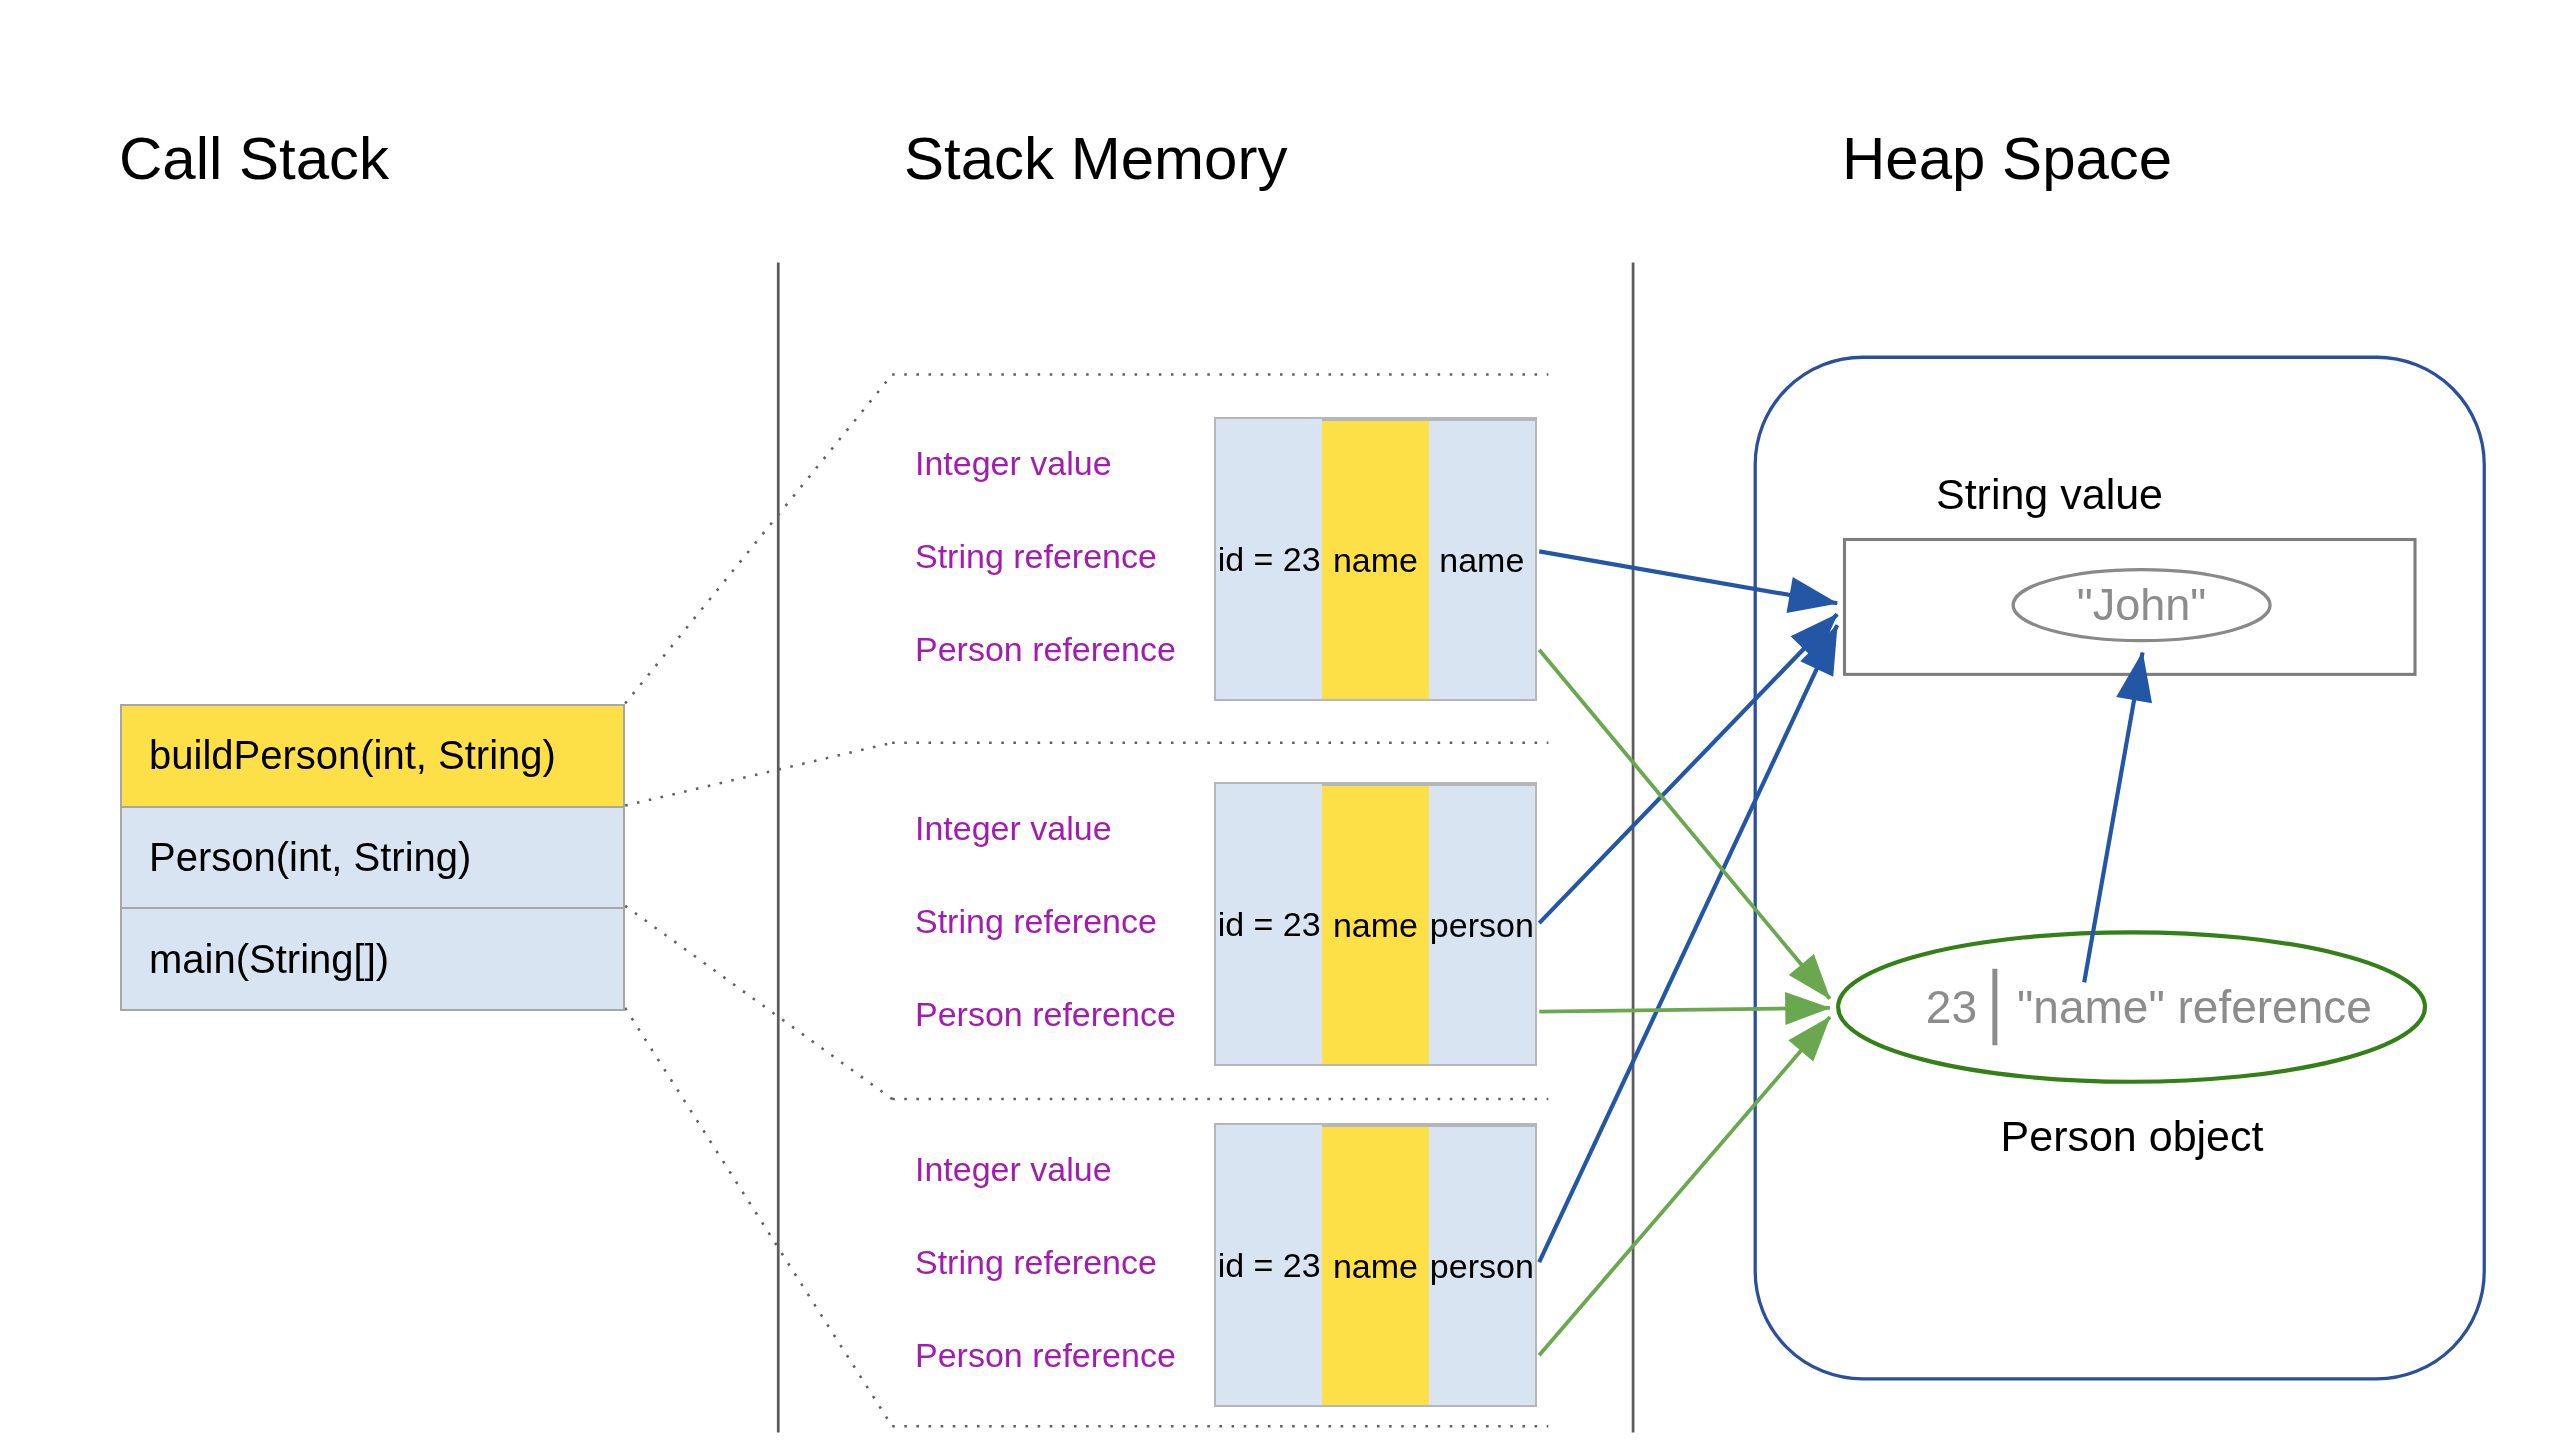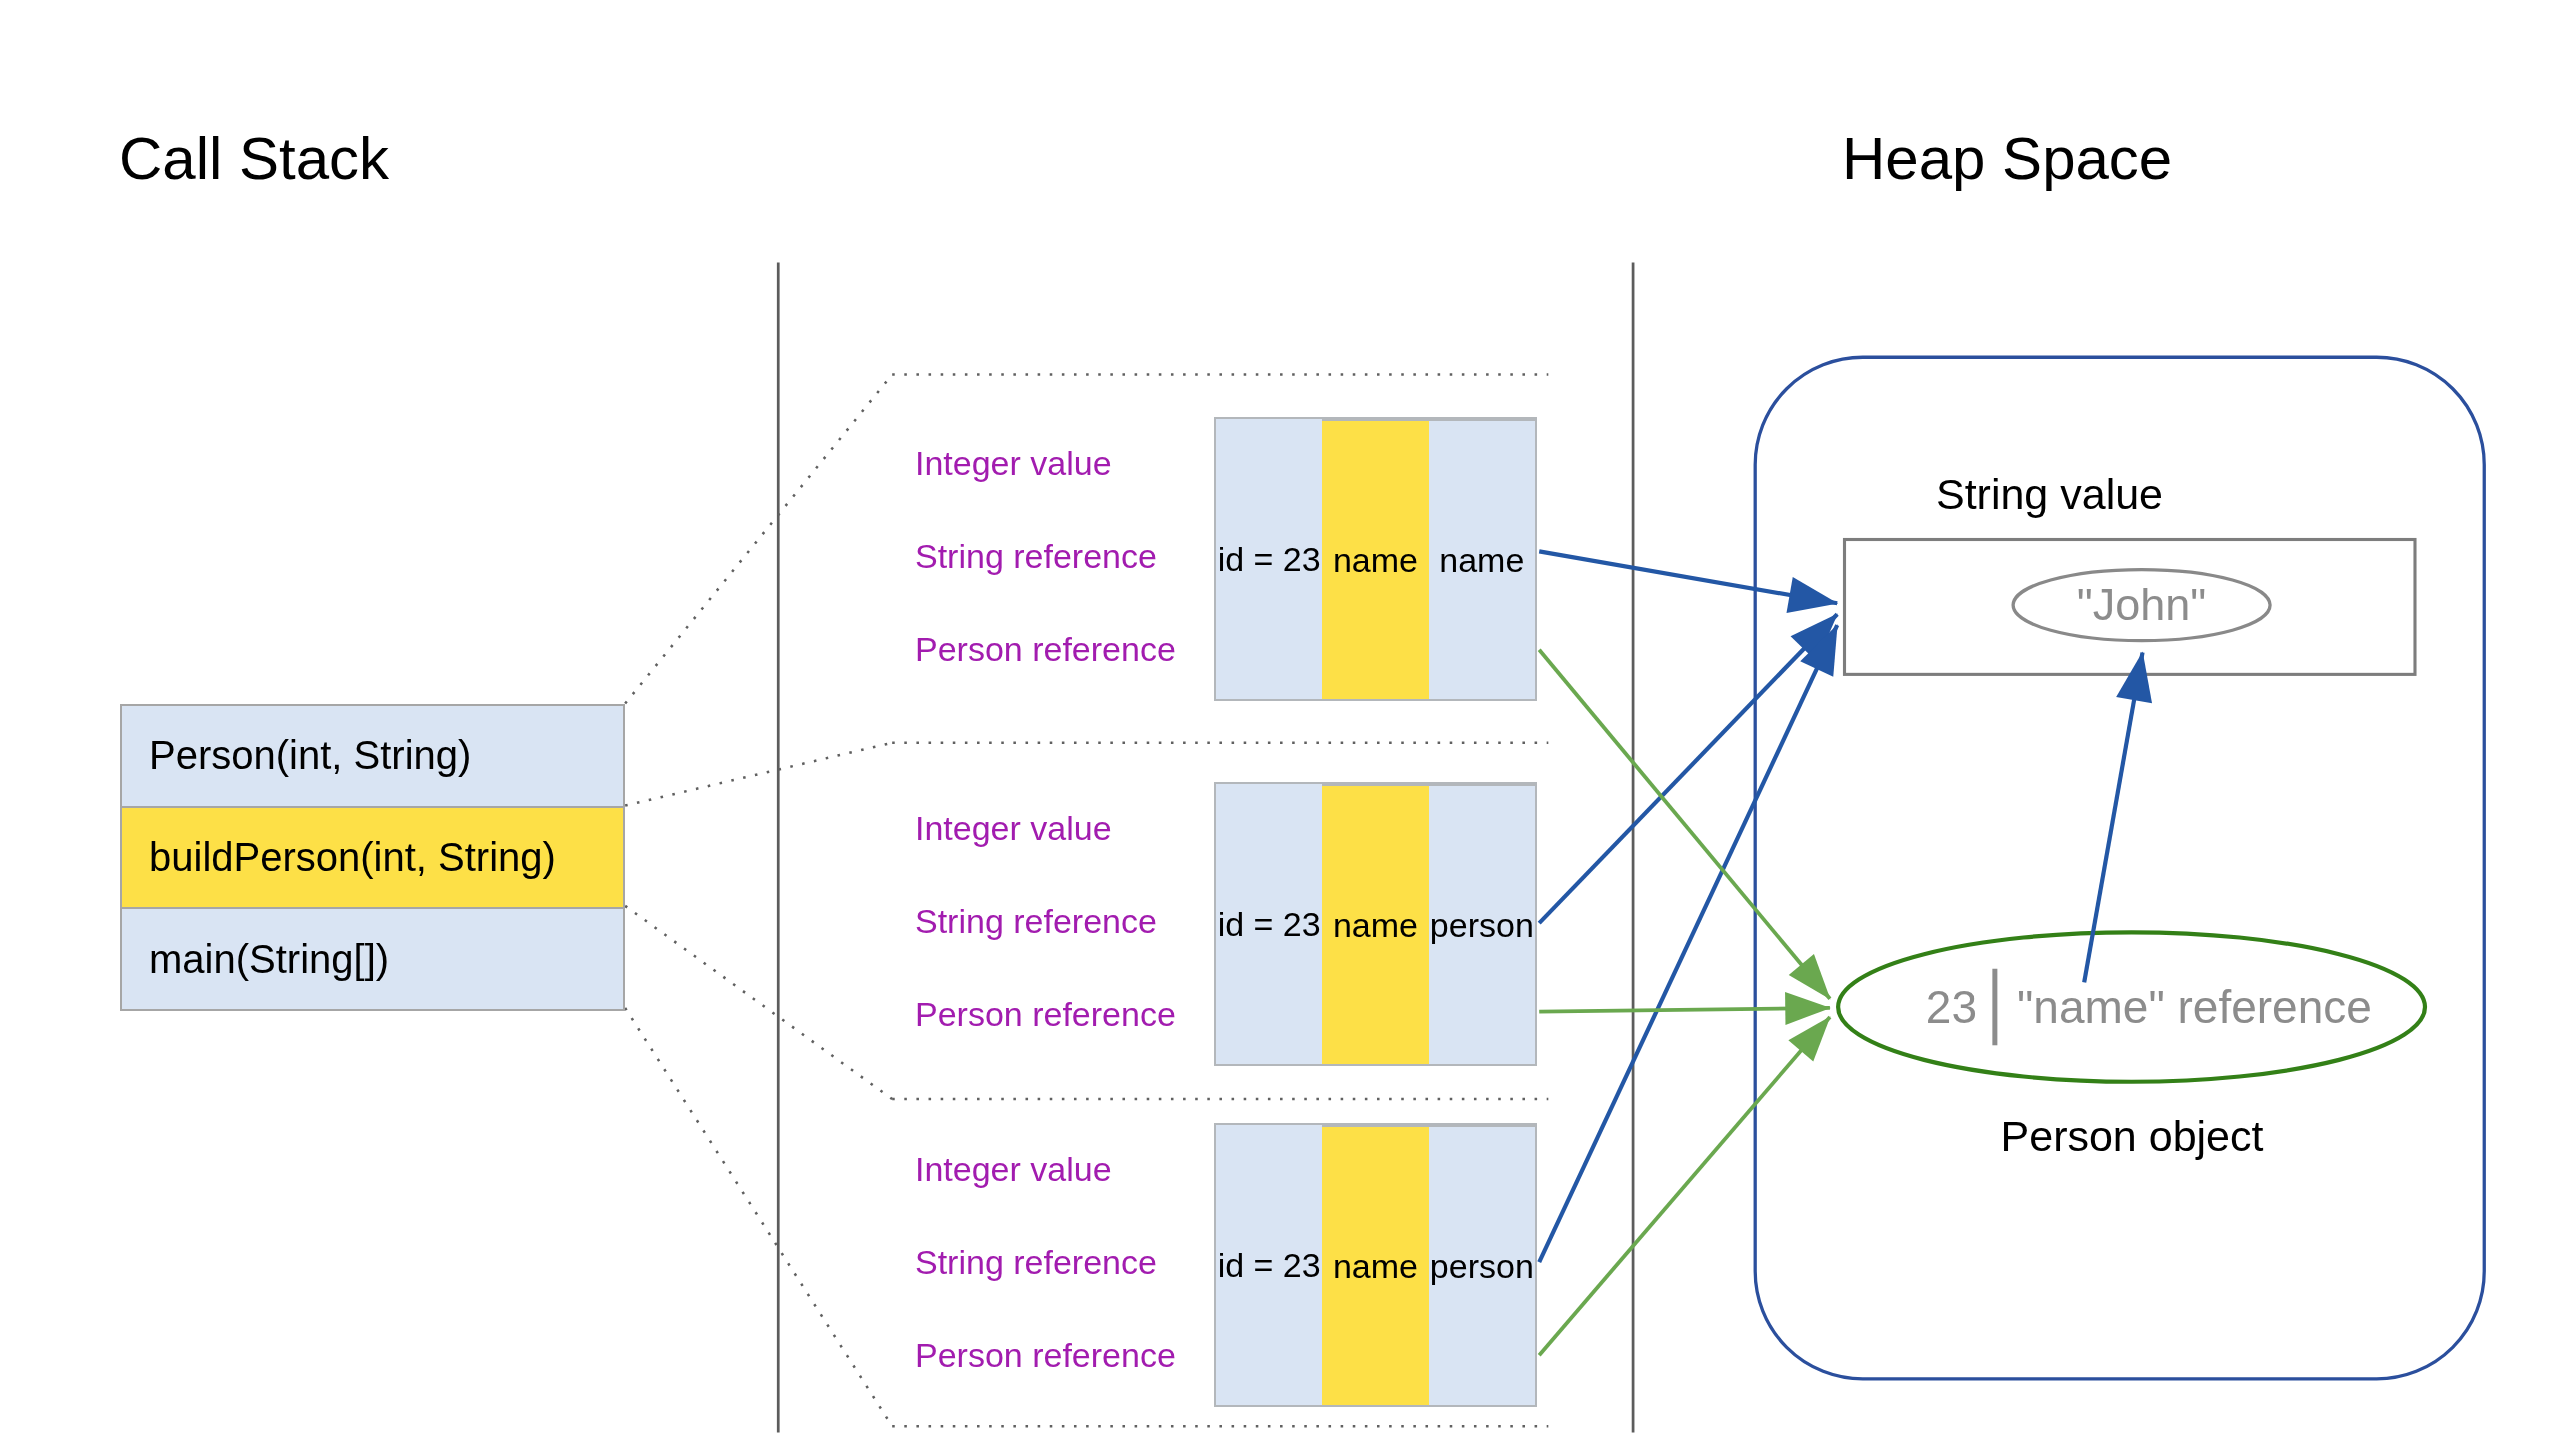--- a/index.html
+++ b/index.html
@@ -100,25 +100,26 @@
     <line class="arrow-blue" x1="1670" y1="1013" x2="1997" y2="674" marker-end="url(#head-blue)"></line>
     <line class="arrow-blue" x1="1670" y1="1385" x2="1997" y2="686" marker-end="url(#head-blue)"></line>
     <line class="arrow-blue" x1="2268" y1="1078" x2="2332" y2="716" marker-end="url(#head-blue)"></line>
 
     <line class="arrow-green" x1="1670" y1="713" x2="1989" y2="1096" marker-end="url(#head-green)"></line>
     <line class="arrow-green" x1="1670" y1="1110" x2="1989" y2="1106" marker-end="url(#head-green)"></line>
     <line class="arrow-green" x1="1670" y1="1487" x2="1989" y2="1116" marker-end="url(#head-green)"></line>
   </svg>
 
   <div class="section-title" style="left:102px">Call Stack</div>
+  <div class="section-title" style="left:887px">Stack Memory</div>
   <div class="section-title" style="left:1825px">Heap Space</div>
 
   <div class="cs-box">
+    <div class="cs-row fill-white">buildPerson(int, String)</div>
     <div class="cs-row fill-blue">Person(int, String)</div>
-    <div class="cs-row fill-white">buildPerson(int, String)</div>
     <div class="cs-row fill-blue">main(String[])</div>
   </div>
 
   <div class="frame-label" style="top:417px">Integer value</div>
   <div class="frame-label" style="top:510px">String reference</div>
   <div class="frame-label" style="top:603px">Person reference</div>
   <div class="cell-box" style="top:417px">
     <div class="cell fill-blue">id = 23</div>
     <div class="cell fill-white">name</div>
     <div class="cell fill-blue">name</div>

